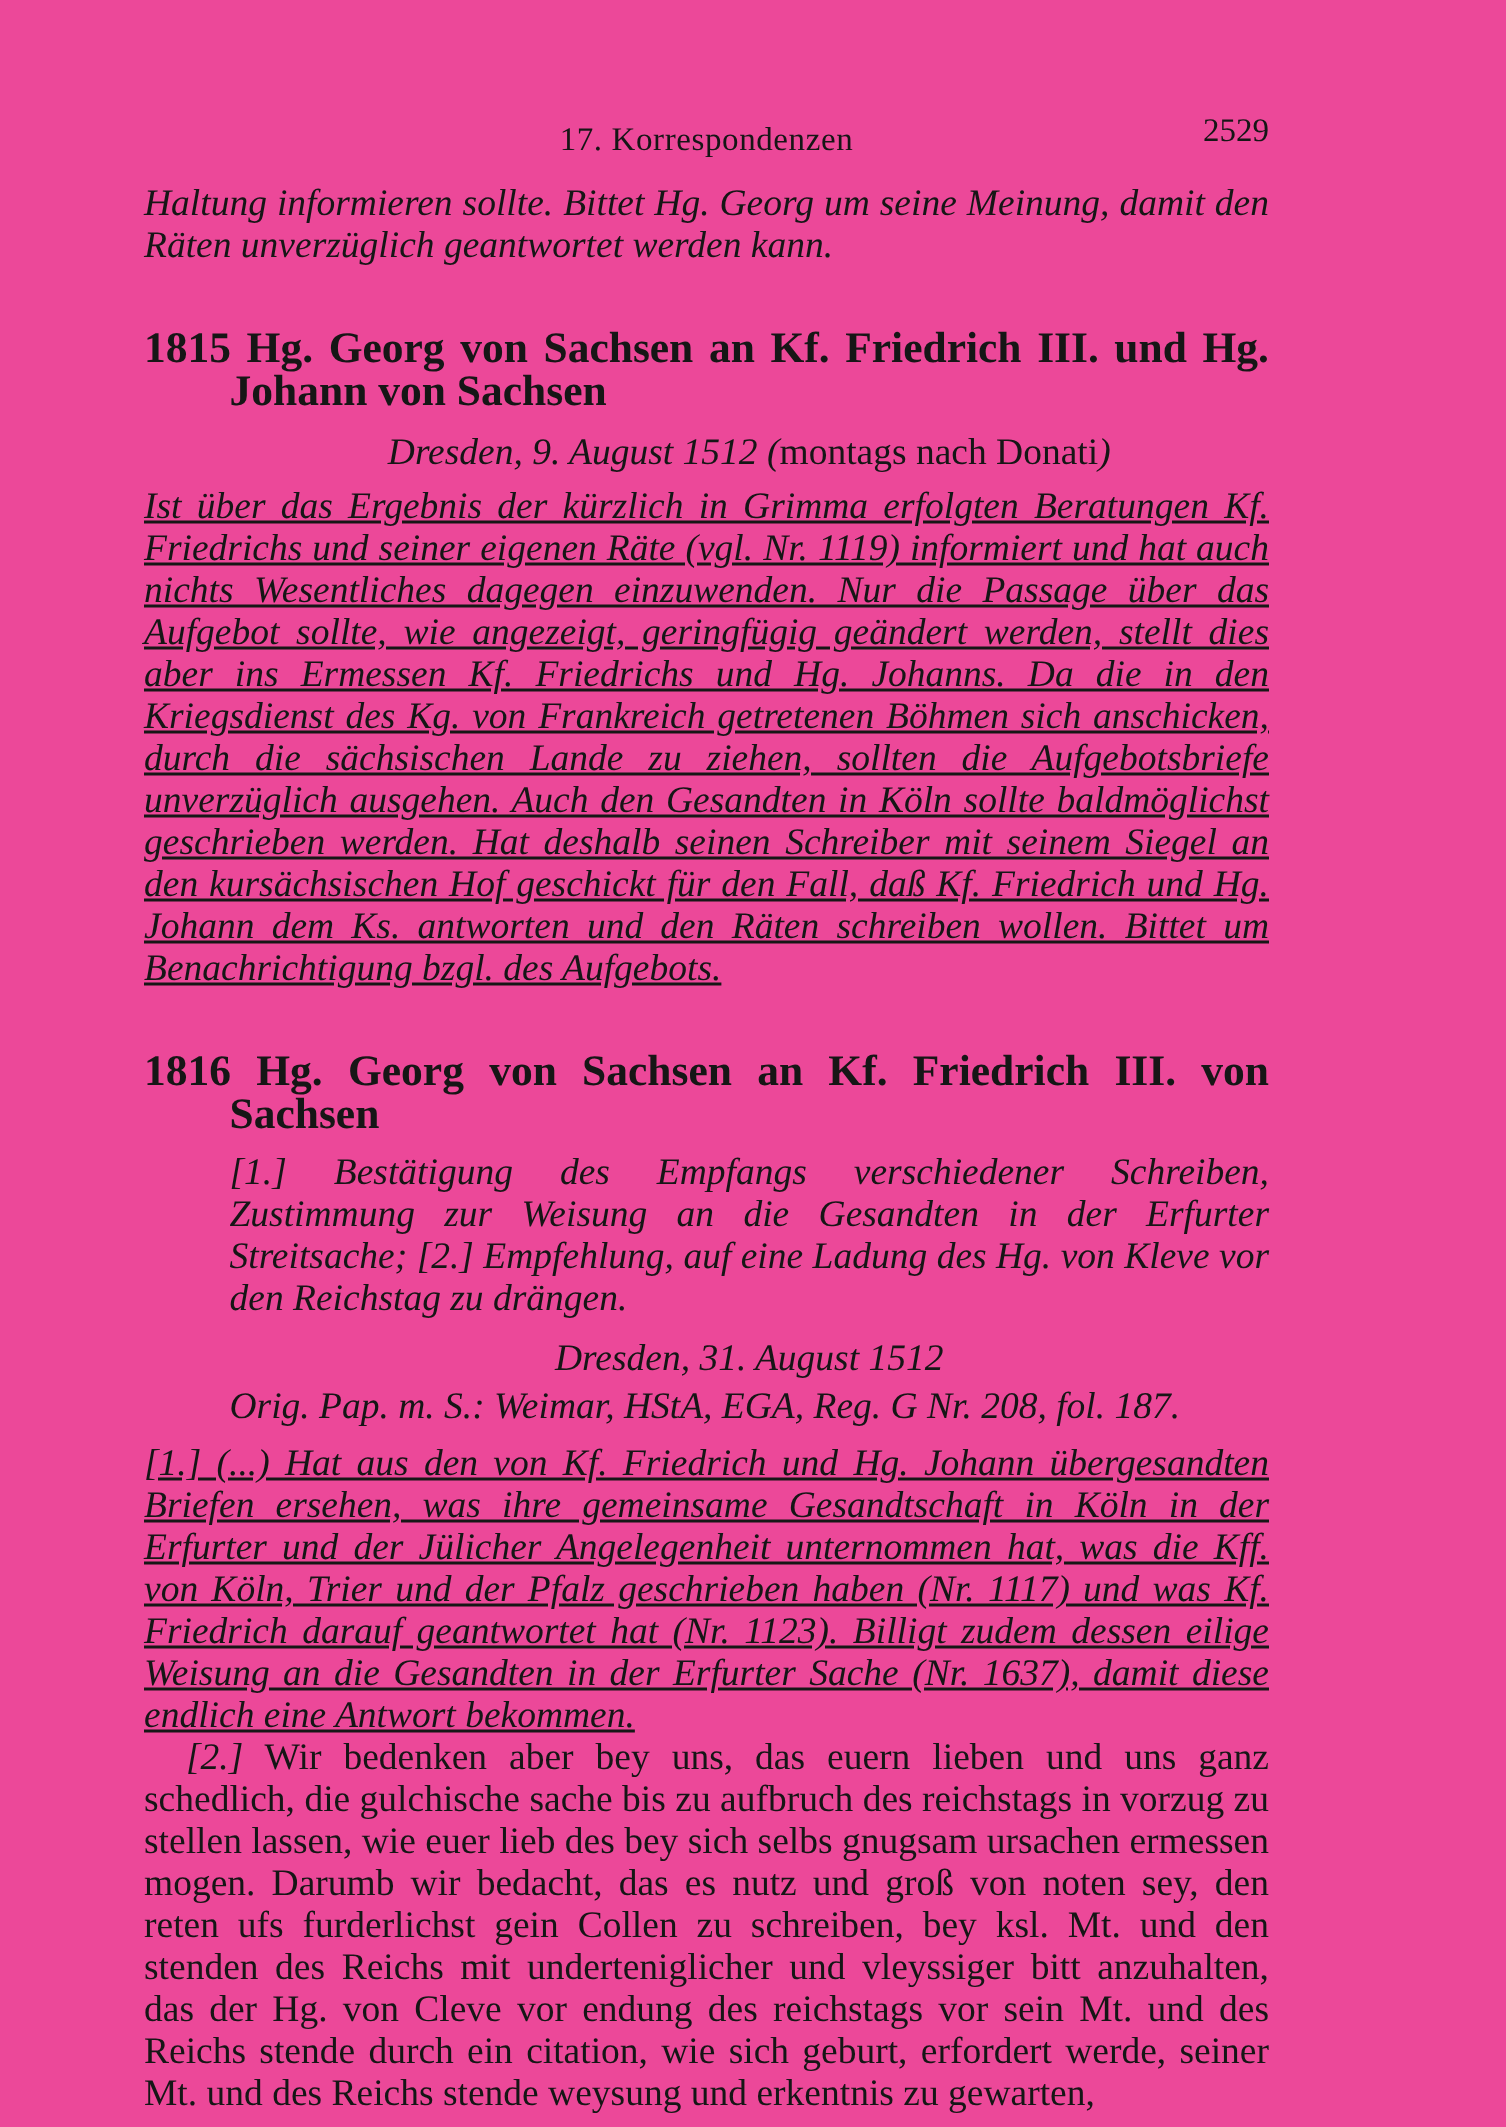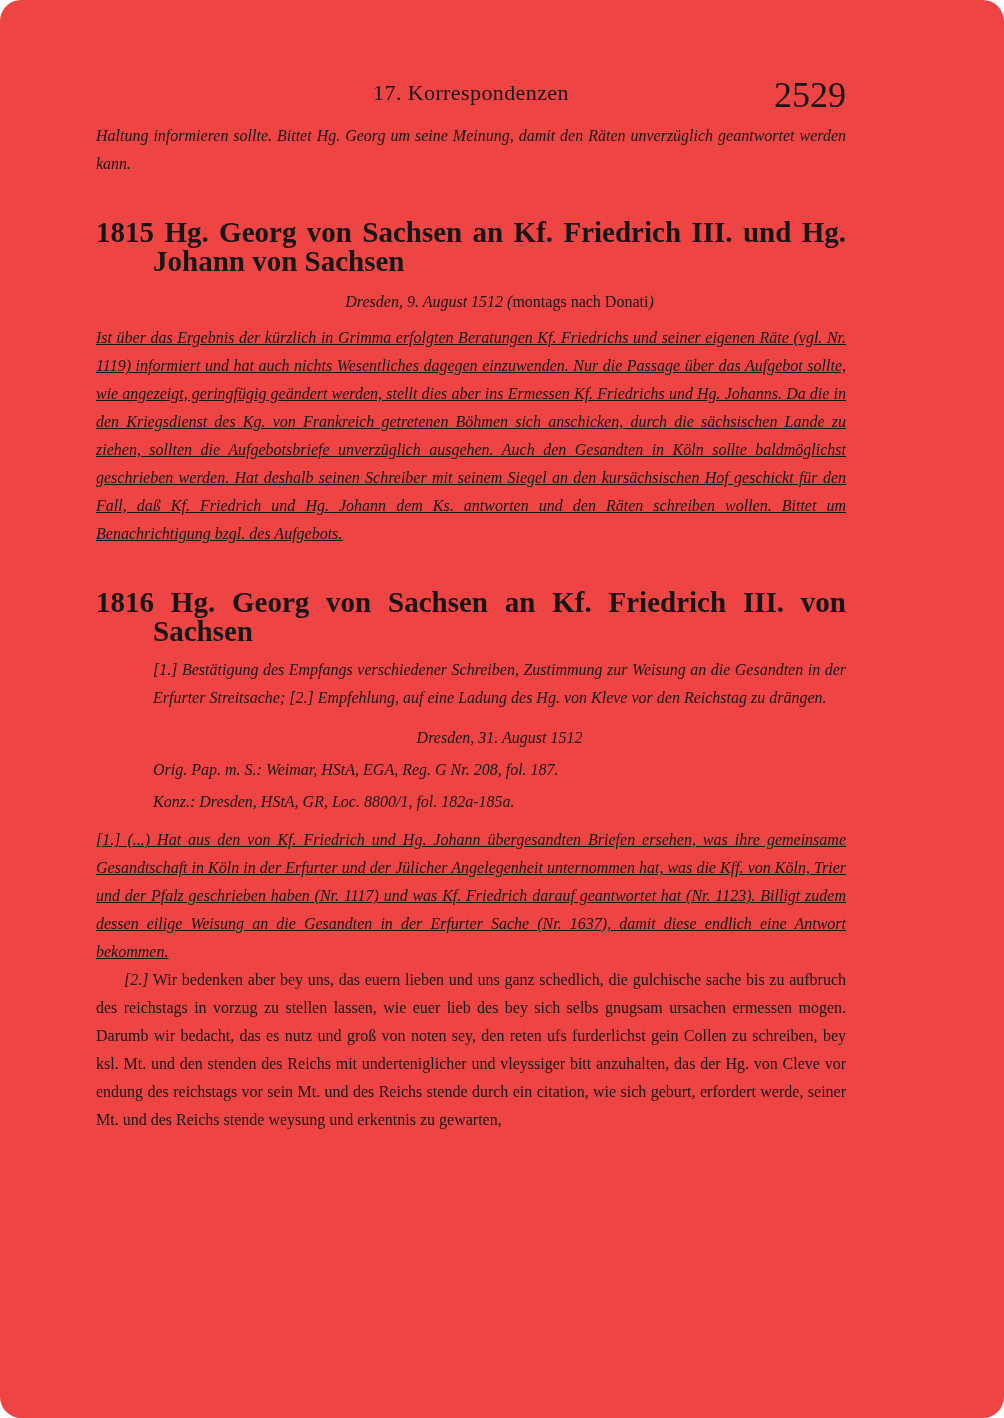--- a/index.html
+++ b/index.html
@@ -12,52 +12,51 @@
     height: 1418px;
     color: #161616;
     font-family: "Liberation Serif", serif;
     overflow: hidden;
   }
   .page {
     box-sizing: border-box;
     width: 1004px;
     height: 1418px;
     padding: 74px 158px 0 96px;
-    background: #ef4444;
-    border-radius: 21px;
+    background: #ec4899;
   }
   .running-head {
     position: relative;
     height: 36px;
   }
   .head-title {
     position: absolute;
     left: 0;
     right: 0;
     top: 6px;
     text-align: center;
     font-size: 22px;
     letter-spacing: 0.4px;
   }
   .page-num {
     position: absolute;
     right: 0;
     top: 0;
-    font-size: 36px;
+    font-size: 22px;
   }
   p { margin: 0; }
   .justify {
     text-align: justify;
     hyphens: auto;
     -webkit-hyphens: auto;
   }
   .it { font-style: italic; }
   .roman { font-style: normal; }
   .body-size {
-    font-size: 16px;
+    font-size: 25px;
     line-height: 28px;
   }
   .intro {
     margin-top: 12px;
   }
   .entry { margin-top: 40px; }
   .entry-heading {
     margin: 0;
     font-size: 29px;
     line-height: 29px;
@@ -111,20 +110,19 @@
 
   <section class="entry">
     <h2 class="entry-heading"><span class="entry-number">1816</span> <span class="entry-title">Hg. Georg von Sachsen an Kf. Friedrich III. von Sachsen</span></h2>
 
     <p class="abstract body-size justify">[1.] Bestätigung des Empfangs verschiedener Schreiben, Zustimmung zur Weisung an die Gesandten in der Erfurter Streitsache; [2.] Empfehlung, auf eine Ladung des Hg. von Kleve vor den Reichstag zu drängen.</p>
 
     <p class="meta meta-first body-size">Dresden, 31. August 1512</p>
 
     <p class="meta meta-next body-size">Orig. Pap. m. S.: Weimar, HStA, EGA, Reg. G Nr. 208, fol. 187.</p>
 
-    <p class="meta meta-next body-size">Konz.: Dresden, HStA, GR, Loc. 8800/1, fol. 182a-185a.</p>
 
     <p class="summary para1 body-size justify">[1.] (...) Hat aus den von Kf. Friedrich und Hg. Johann übergesandten Briefen ersehen, was ihre gemeinsame Gesandtschaft in Köln in der Erfurter und der Jülicher Angelegenheit unternommen hat, was die Kff. von Köln, Trier und der Pfalz geschrieben haben (Nr. 1117) und was Kf. Friedrich darauf geantwortet hat (Nr. 1123). Billigt zudem dessen eilige Weisung an die Gesandten in der Erfurter Sache (Nr. 1637), damit diese endlich eine Antwort bekommen.</p>
 
     <p class="para2 body-size justify"><span class="it">[2.]</span><span class="roman"> Wir bedenken aber bey uns, das euern lieben und uns ganz schedlich, die gulchische sache bis zu aufbruch des reichstags in vorzug zu stellen lassen, wie euer lieb des bey sich selbs gnugsam ursachen ermessen mogen. Darumb wir bedacht, das es nutz und groß von noten sey, den reten ufs furderlichst gein Collen zu schreiben, bey ksl. Mt. und den stenden des Reichs mit underteniglicher und vleyssiger bitt anzuhalten, das der Hg. von Cleve vor endung des reichstags vor sein Mt. und des Reichs stende durch ein citation, wie sich geburt, erfordert werde, seiner Mt. und des Reichs stende weysung und erkentnis zu gewarten,</span></p>
   </section>
 
 </div>
 
 </body></html>

